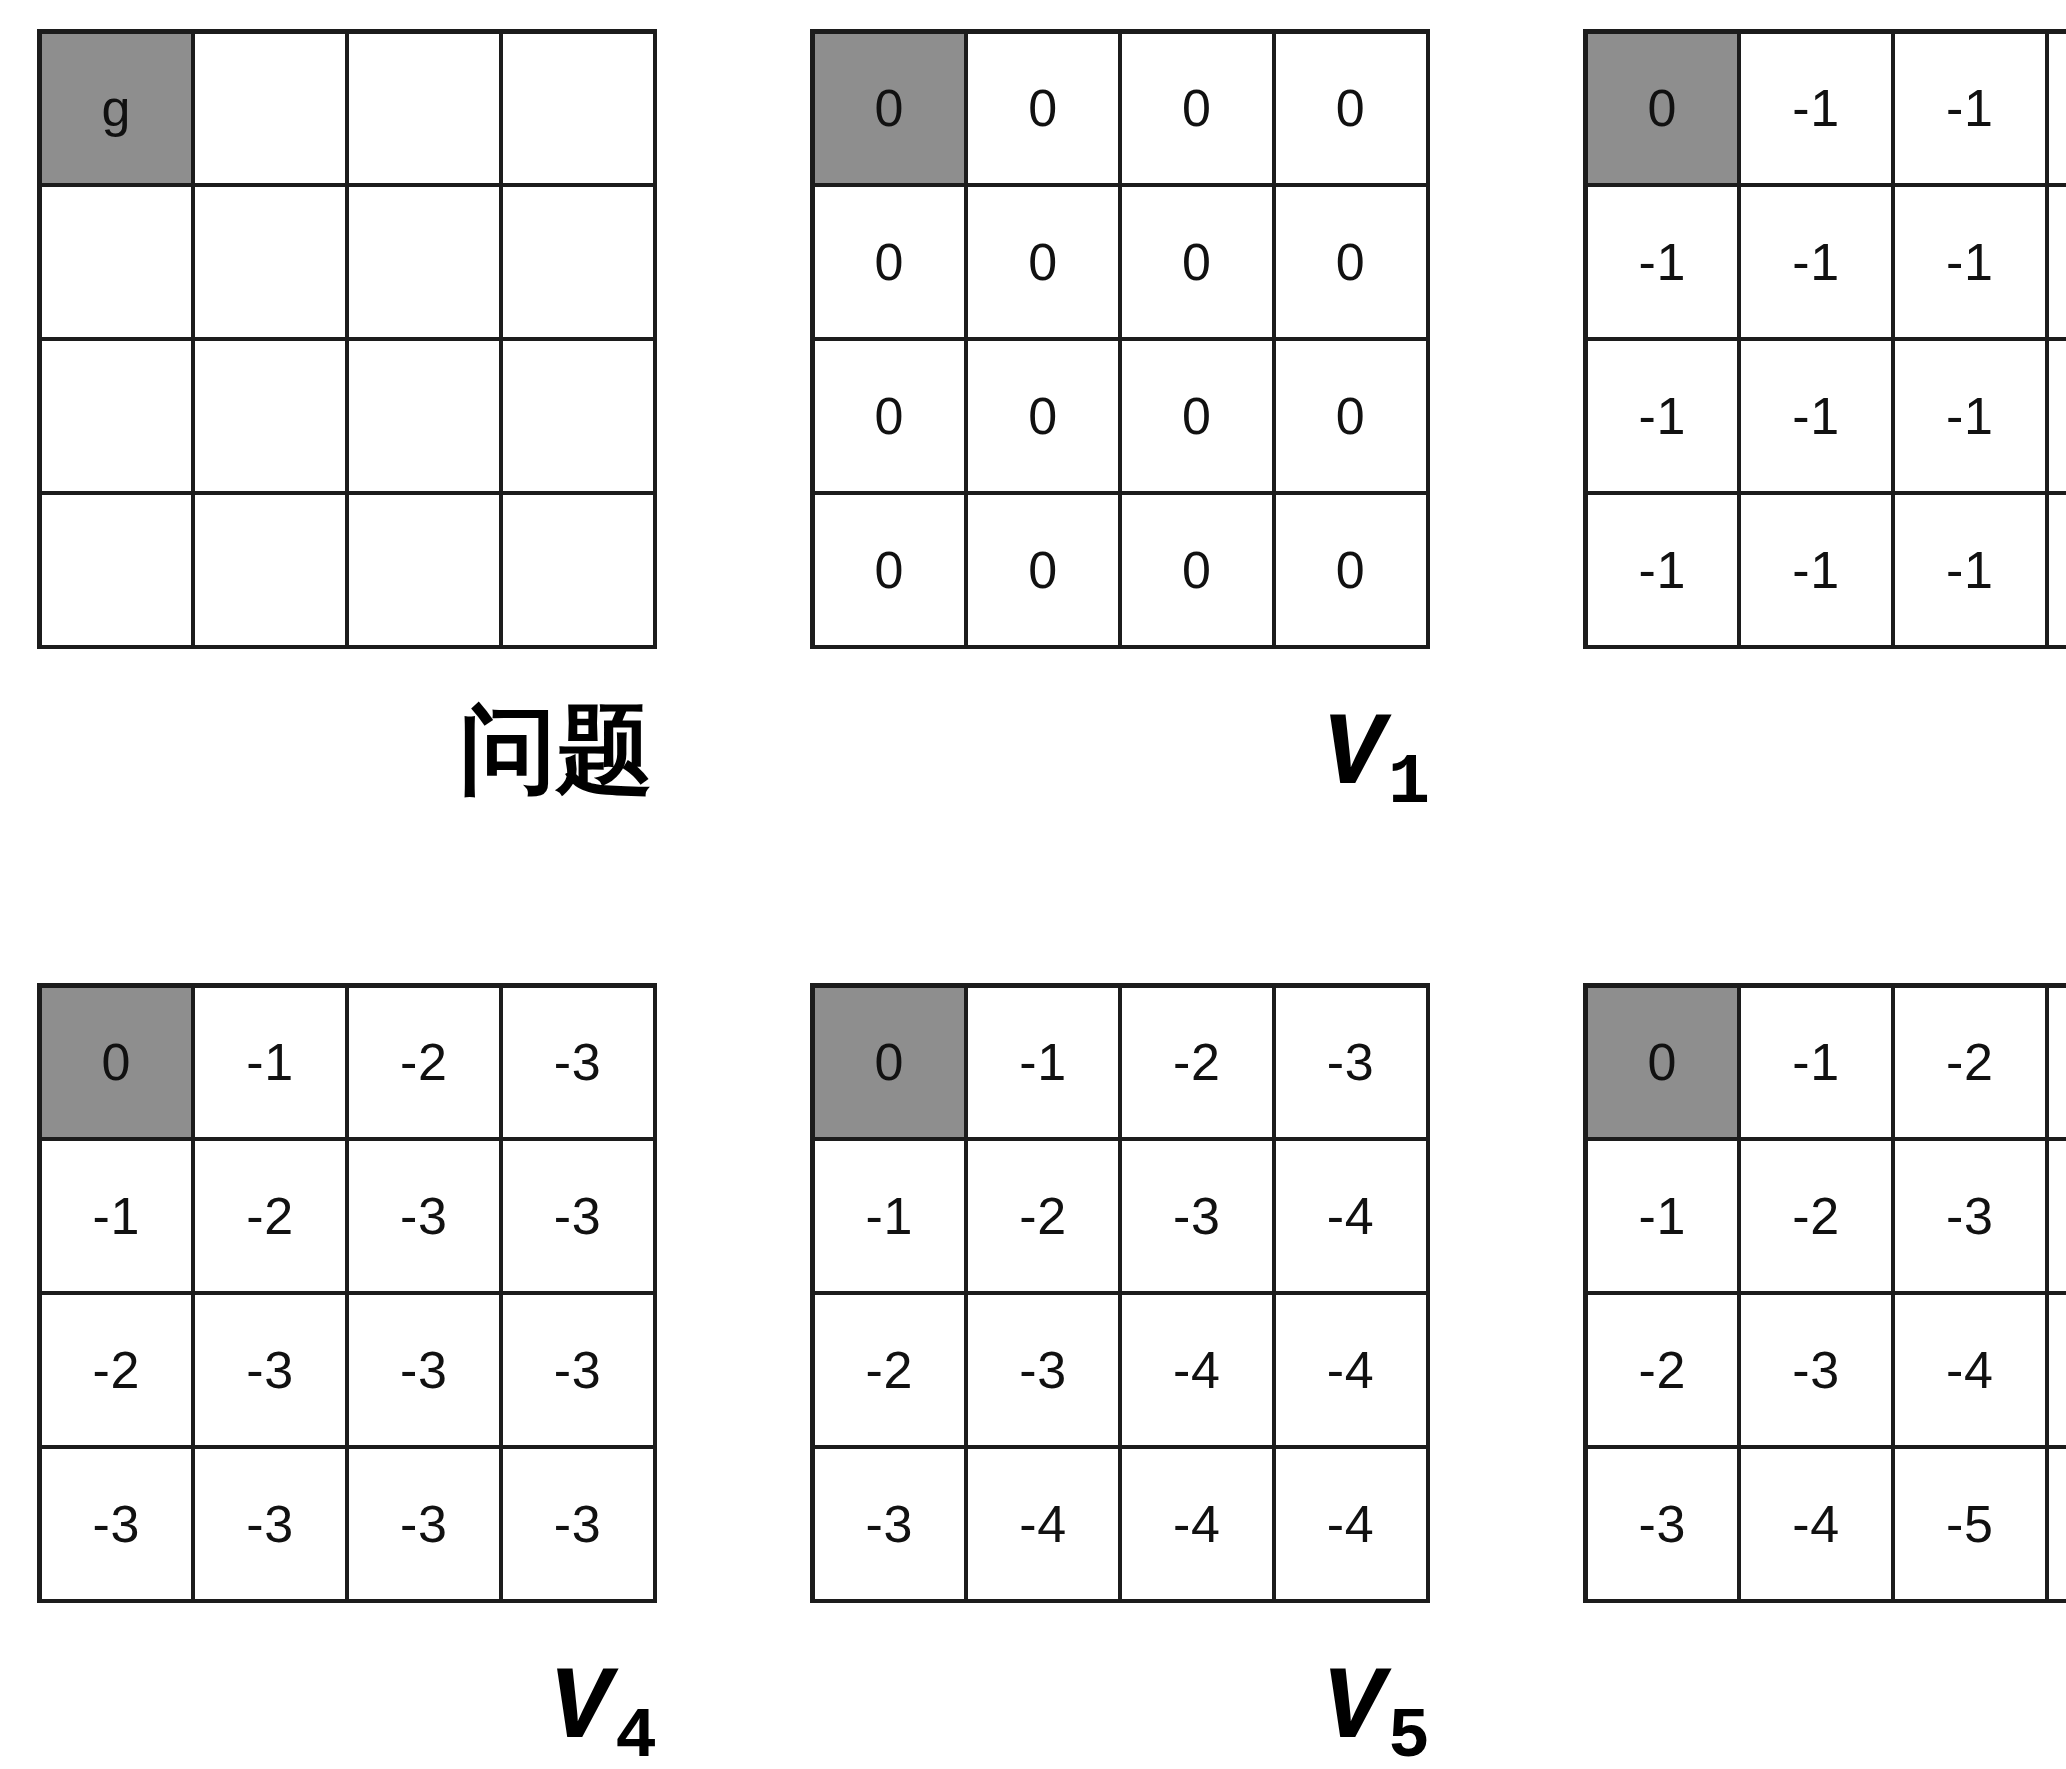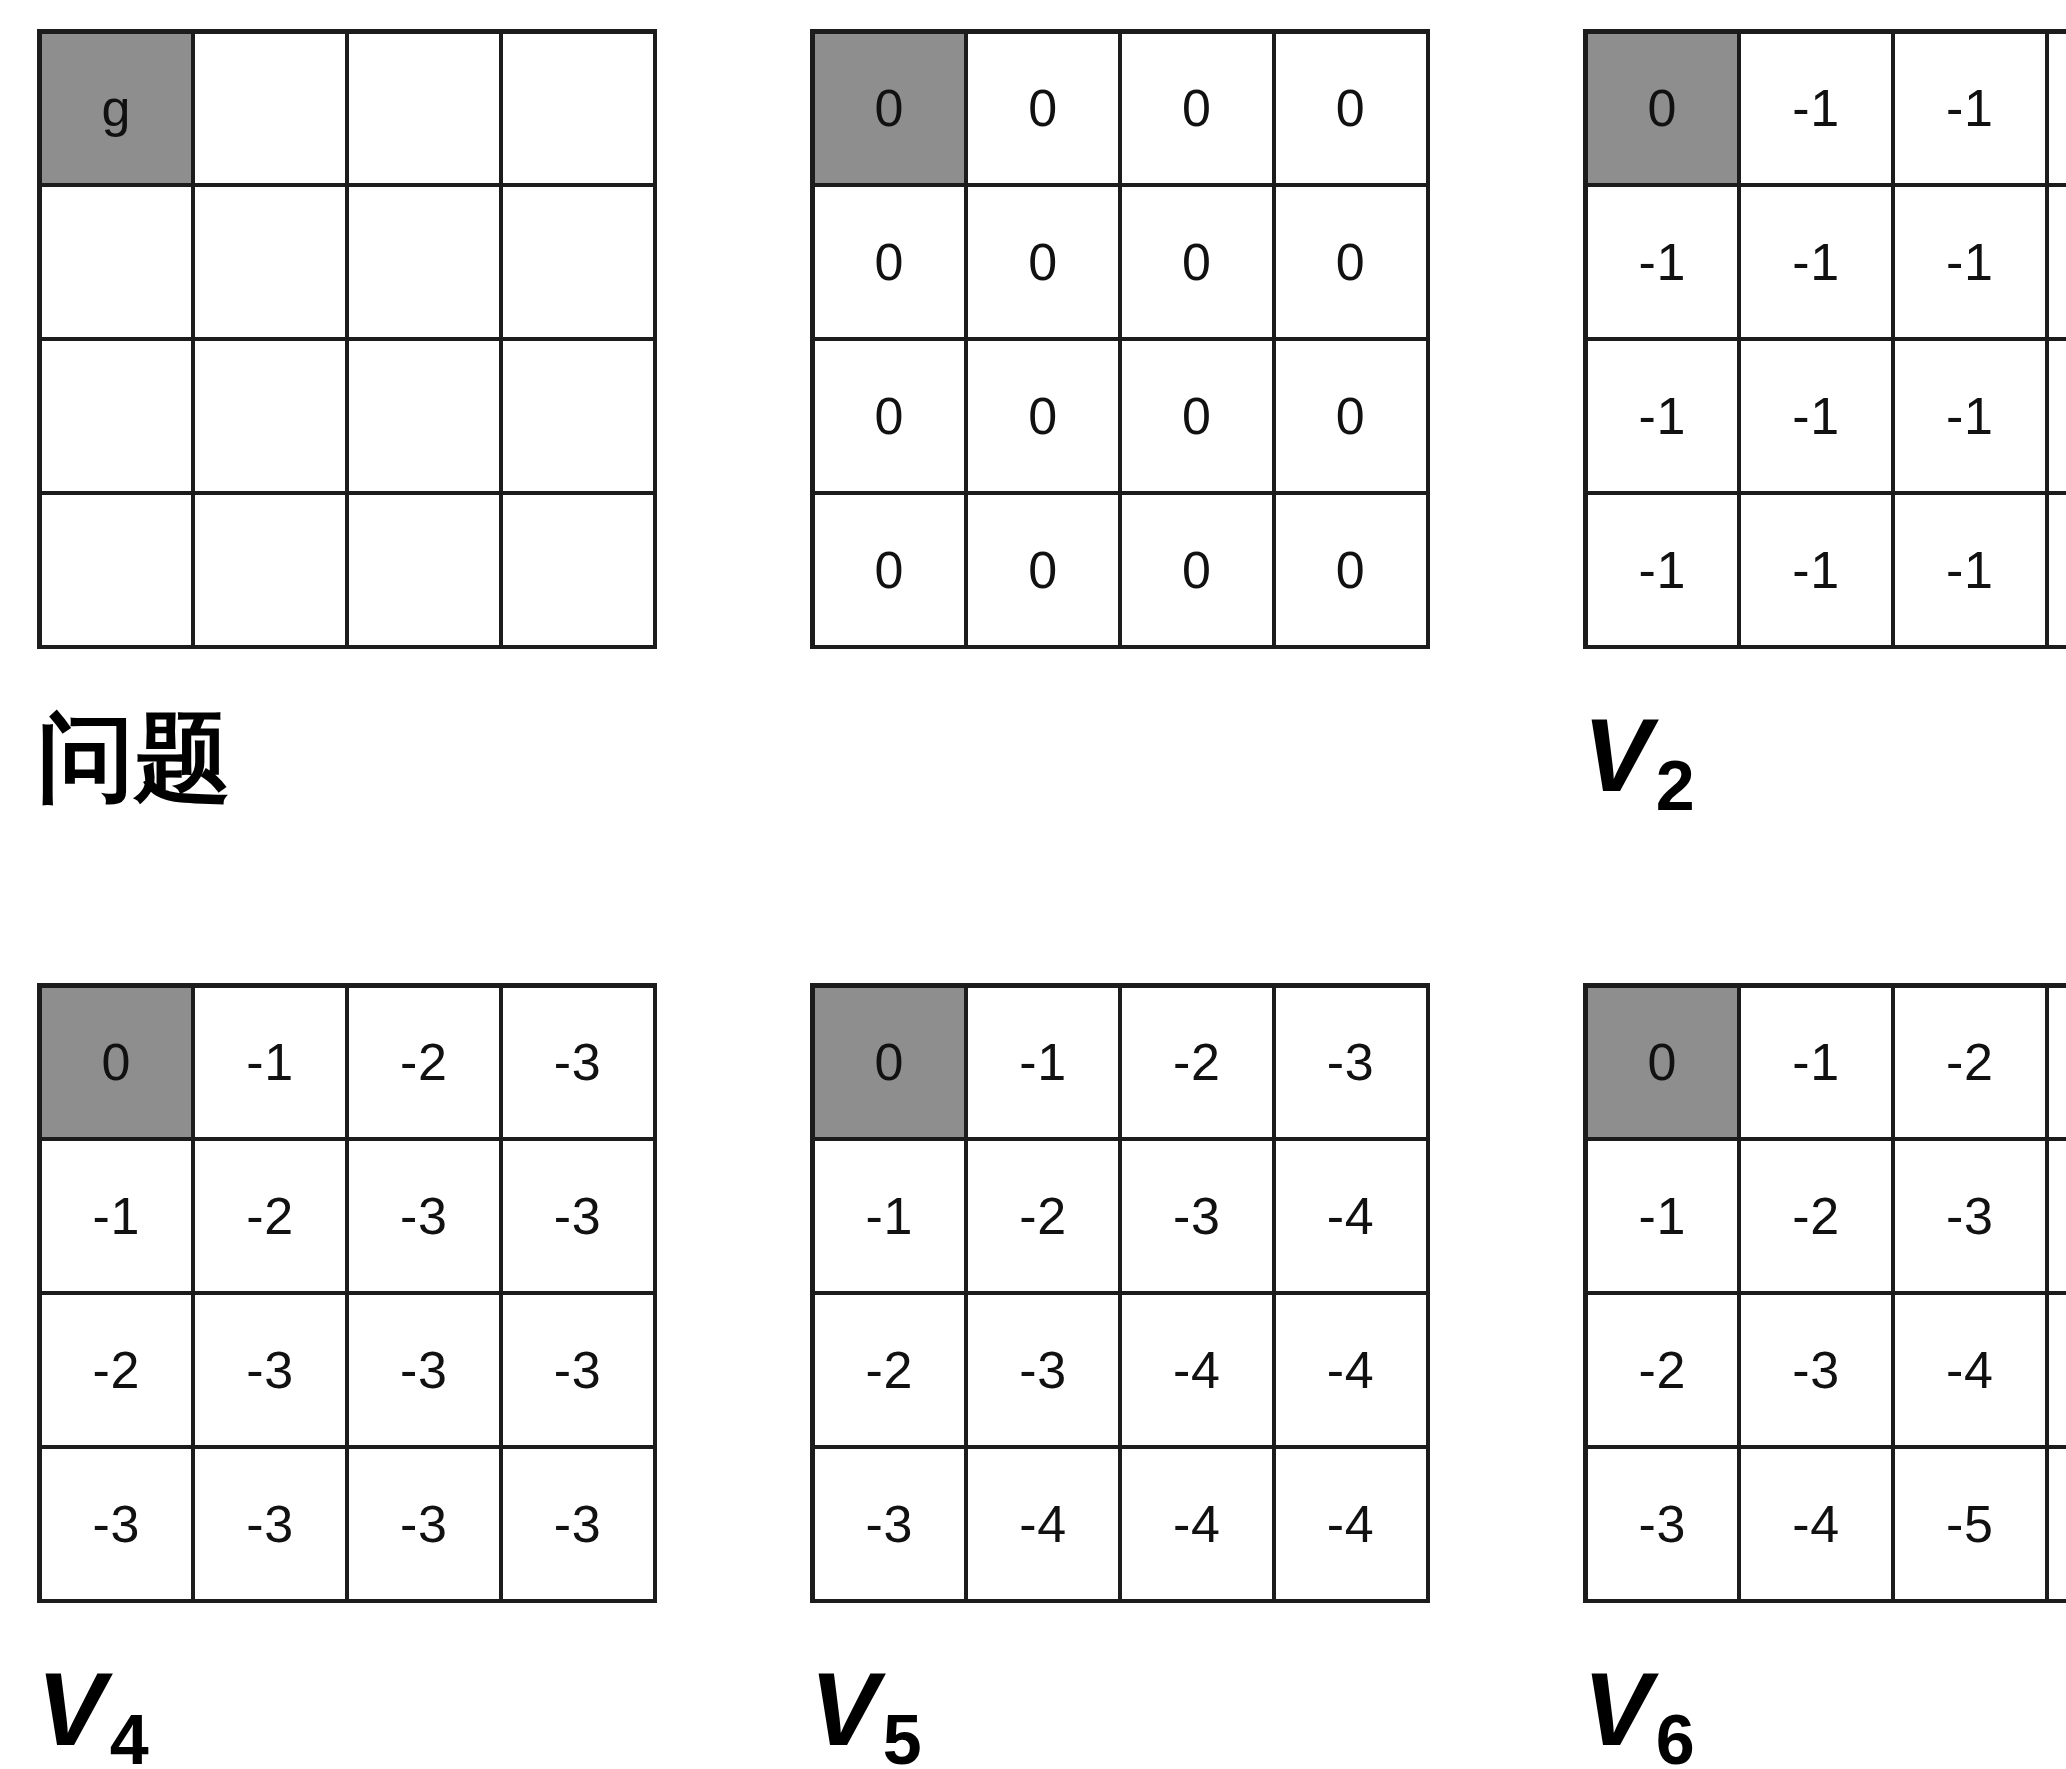--- a/index.html
+++ b/index.html
@@ -12,22 +12,22 @@
     box-sizing:border-box; width:620px; height:620px;
     background:#1c1c1c; padding:4.5px; display:grid;
     grid-template-columns:repeat(4,1fr); grid-template-rows:repeat(4,1fr); gap:4.1px;
   }
   .cell {
     background:#ffffff; display:flex; align-items:center; justify-content:center;
     font-size:52px; color:#111111; letter-spacing:0.8px;
   }
   .cell.goal { background:#8e8e8e; }
   .panel-label {
-    margin-top:45px; height:124px; text-align:left;
-    font-family:Liberation Sans, sans-serif; font-weight:bold;
+    margin-top:45px; height:124px; text-align:right;
+    font-family:Liberation Mono, monospace; font-weight:bold;
     font-size:103px; line-height:124px; color:#000000; white-space:nowrap;
   }
   .vpanel .lbl-base { font-style:italic; }
   .lbl-sub { font-size:70px; font-style:normal; font-weight:bold; position:relative; top:18.6px; margin-left:4.1px; }
   .problem .lbl-base { font-style:normal; font-size:97px; }
 </style>
 </head>
 <body>
 
 <div class="figure">
@@ -65,20 +65,21 @@
           <div class="cell">0</div>
           <div class="cell">0</div>
           <div class="cell">0</div>
           <div class="cell">0</div>
           <div class="cell">0</div>
           <div class="cell">0</div>
           <div class="cell">0</div>
           <div class="cell">0</div>
           <div class="cell">0</div>
         </div>
+      <div class="panel-label"><span class="lbl-base">V</span><span class="lbl-sub">1</span></div>
     </div>
     <div class="panel vpanel">
       <div class="grid">
           <div class="cell goal">0</div>
           <div class="cell">-1</div>
           <div class="cell">-1</div>
           <div class="cell">-1</div>
           <div class="cell">-1</div>
           <div class="cell">-1</div>
           <div class="cell">-1</div>

